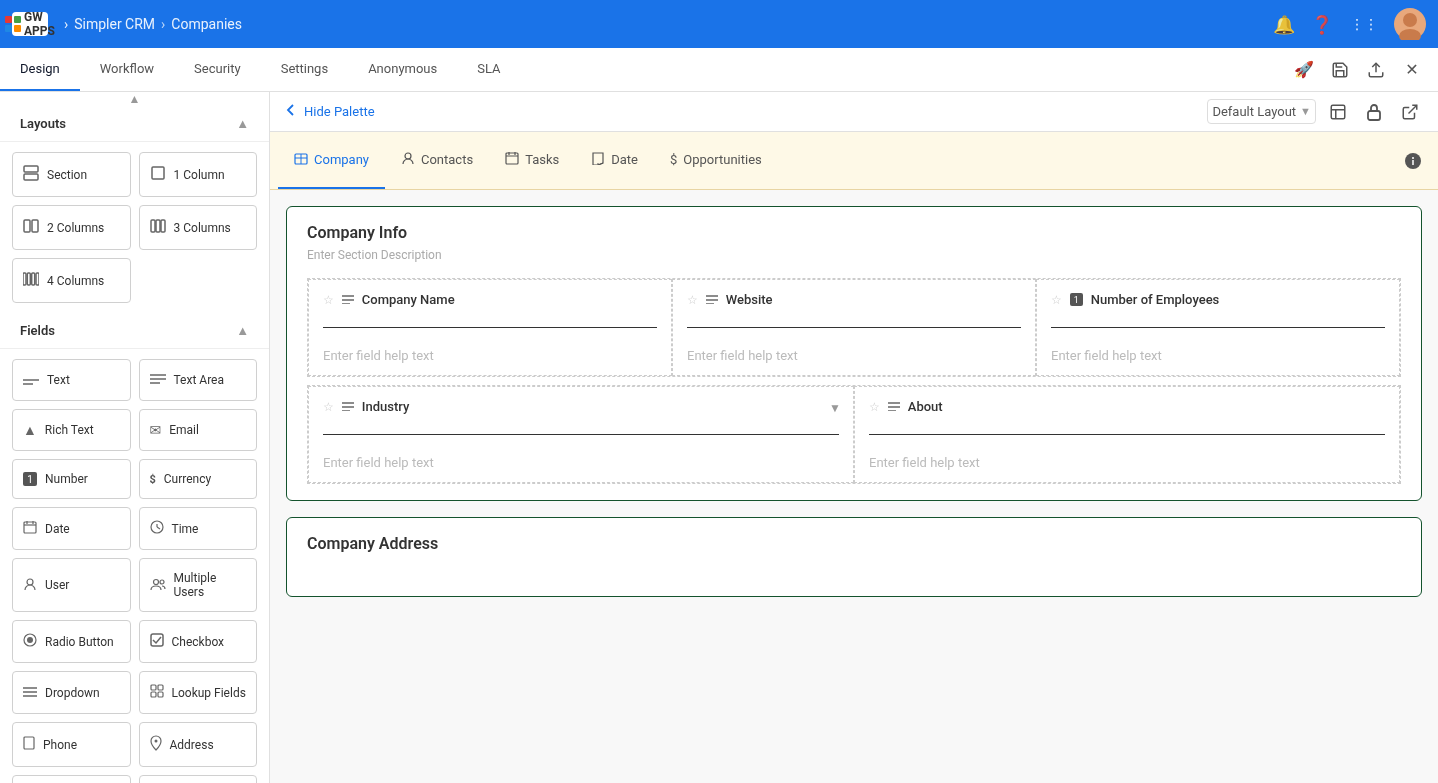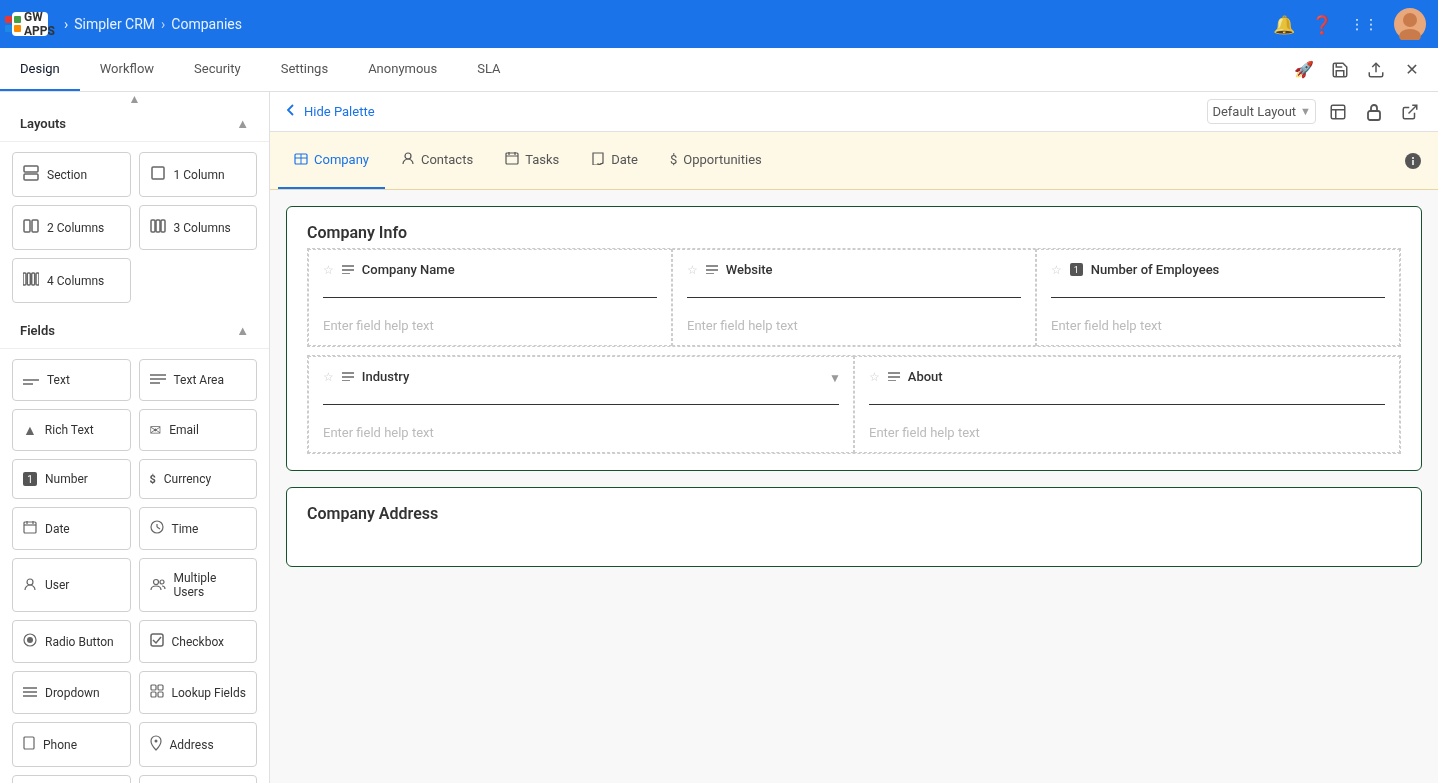--- a/index.html
+++ b/index.html
@@ -684,20 +684,21 @@
             <line x1="9" y1="8" x2="9" y2="13" stroke="white" stroke-width="1.5"></line>
             <circle cx="9" cy="6" r="1" fill="white"></circle>
           </svg>
       </div>
     </div>
 
     <div class="form-area">
 
       <div class="section-card">
         <div class="section-title">Company Info</div>
+        <div class="section-description">Enter Section Description</div>
 
         <div class="field-grid-3">
           <div class="field-cell">
             <div class="field-cell-header">
               <span class="field-star">☆</span>
               <span class="field-icon">
                 <svg width="12" height="10" viewBox="0 0 12 10">
                     <line x1="0" y1="2" x2="12" y2="2" stroke="#666" stroke-width="1.5"></line>
                     <line x1="0" y1="6" x2="12" y2="6" stroke="#666" stroke-width="1.5"></line>
                     <line x1="0" y1="10" x2="8" y2="10" stroke="#666" stroke-width="1.5"></line>

